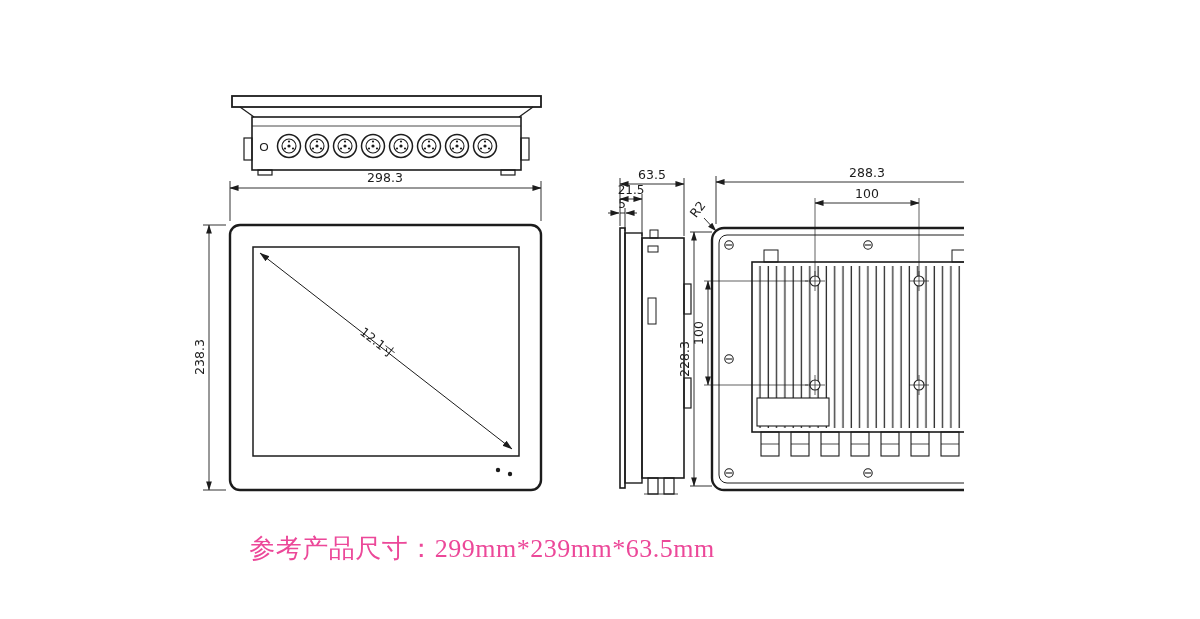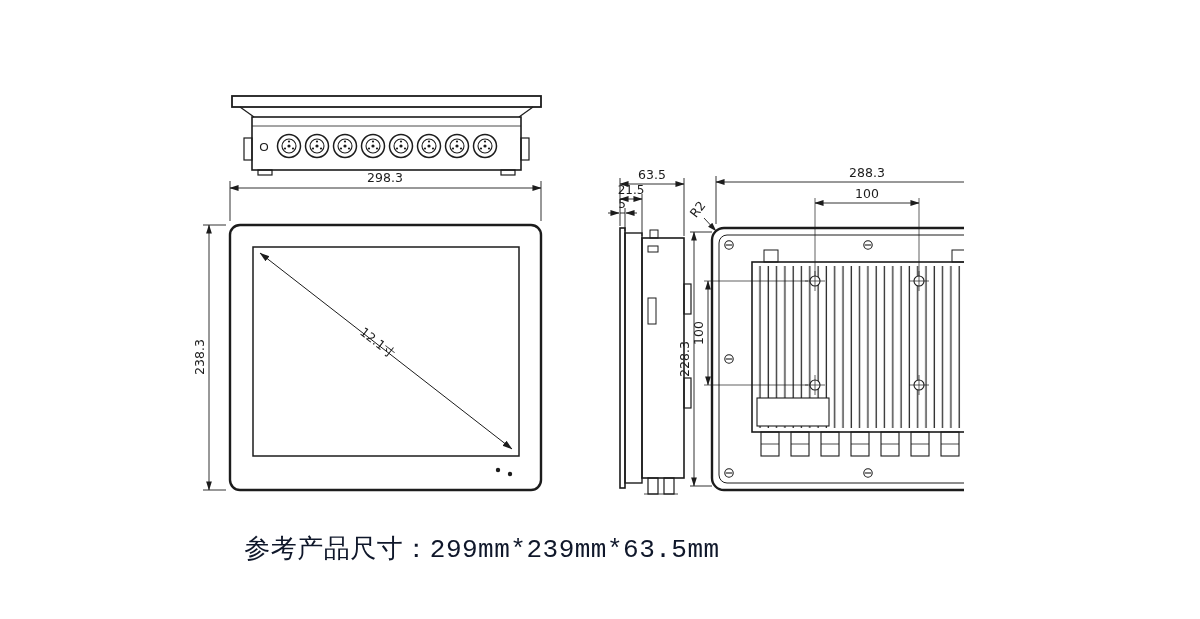--- a/index.html
+++ b/index.html
@@ -2,22 +2,22 @@
 <html><head>
 <meta charset="utf-8">
 <style>
   html,body{margin:0;padding:0;background:#ffffff;}
   .canvas{position:relative;width:964px;height:619px;background:#ffffff;overflow:hidden;}
   svg{position:absolute;left:0;top:0;}
   .dim{font-family:"DejaVu Sans","Liberation Sans",sans-serif;font-size:12.5px;fill:#1c1c1c;}
   .dim-sm{font-family:"DejaVu Sans","Liberation Sans",sans-serif;font-size:12px;fill:#1c1c1c;}
   .footer{
     position:absolute;left:0;right:0;top:531px;text-align:center;
-    font-family:Liberation Mono, monospace;
-    font-size:26px;color:#0f172a;letter-spacing:0.5px;
+    font-family:Liberation Serif, serif;
+    font-size:26px;color:#ec4899;letter-spacing:0.5px;
   }
 </style>
 </head>
 <body>
 
 <div class="canvas">
 <svg width="1200" height="619" viewBox="0 0 1200 619">
   <defs>
     <marker id="arw" viewBox="0 0 10 10" refX="9.5" refY="5" markerWidth="10" markerHeight="10" orient="auto-start-reverse">
       <path d="M0,1.8 L10,5 L0,8.2 Z" fill="#1c1c1c"></path>

